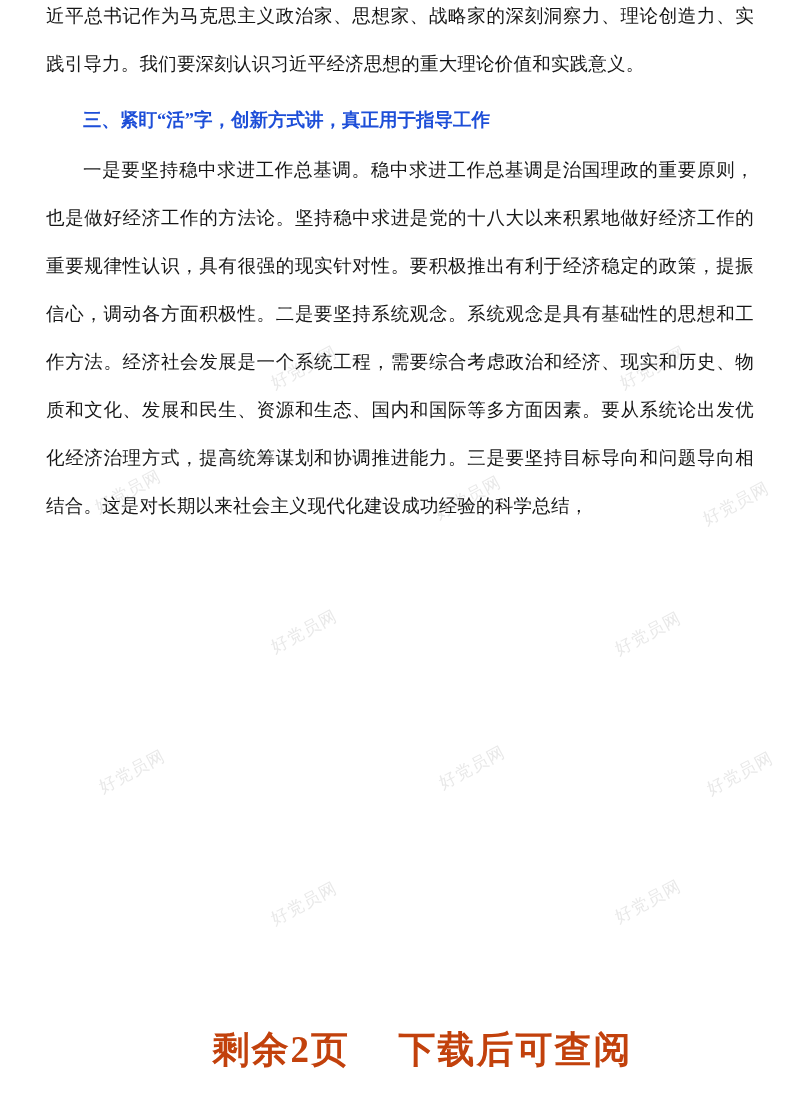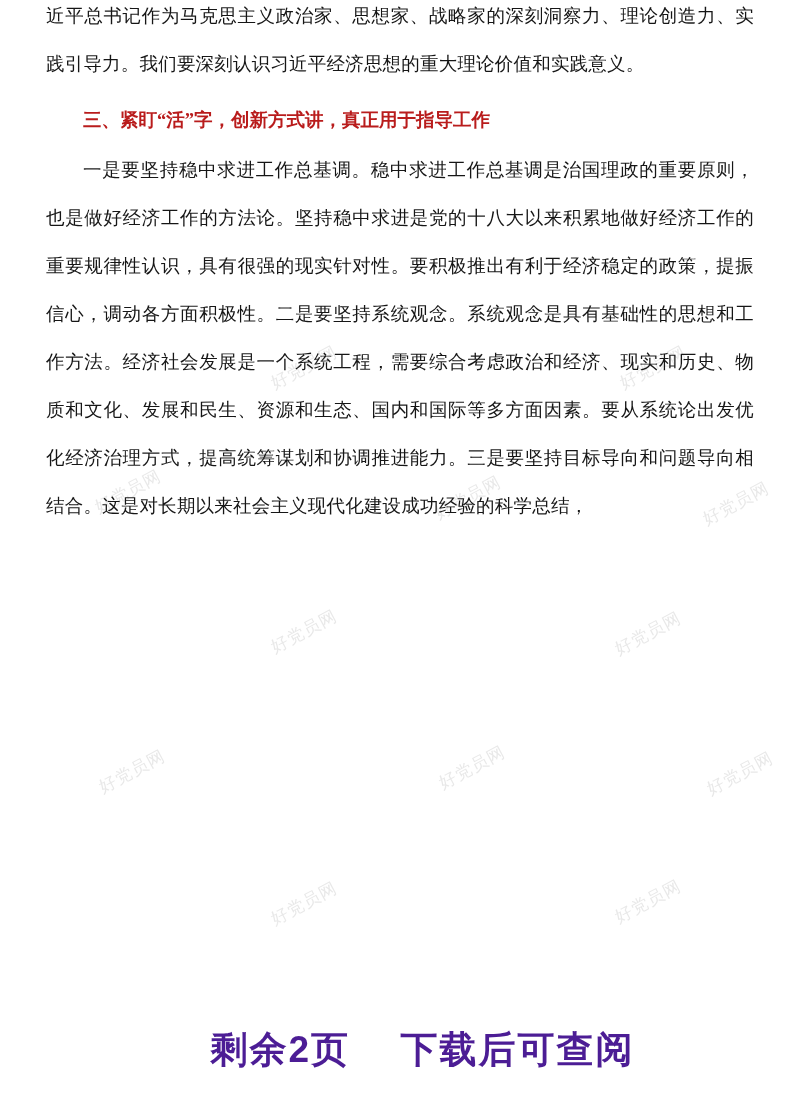--- a/index.html
+++ b/index.html
@@ -48,21 +48,21 @@
   .para.clipped-top {
     margin-top: -8px;
   }
 
   .heading {
     font-size: 18.5px;
     line-height: 48px;
     font-weight: bold;
     text-indent: 2em;
     margin: 8px 0 2px 0;
-    color: #b91c1c;
+    color: #1d4ed8;
   }
 
   
   .watermark-layer {
     position: absolute;
     inset: 0;
     z-index: 1;
     pointer-events: none;
     overflow: hidden;
   }
@@ -88,24 +88,24 @@
     pointer-events: none;
   }
 
   .footer-cta {
     position: absolute;
     left: 0;
     right: 0;
     bottom: 42px;
     z-index: 6;
     text-align: center;
-    font-family: Liberation Sans, sans-serif;
+    font-family: Liberation Serif, serif;
     font-weight: bold;
     font-size: 37px;
-    color: #4c1d95;
+    color: #c2410c;
     letter-spacing: 2px;
     margin-left: 45px;
   }
   .footer-cta .seg {
     display: inline-block;
     vertical-align: middle;
   }
   .footer-cta .gap {
     display: inline-block;
     width: 26px;

